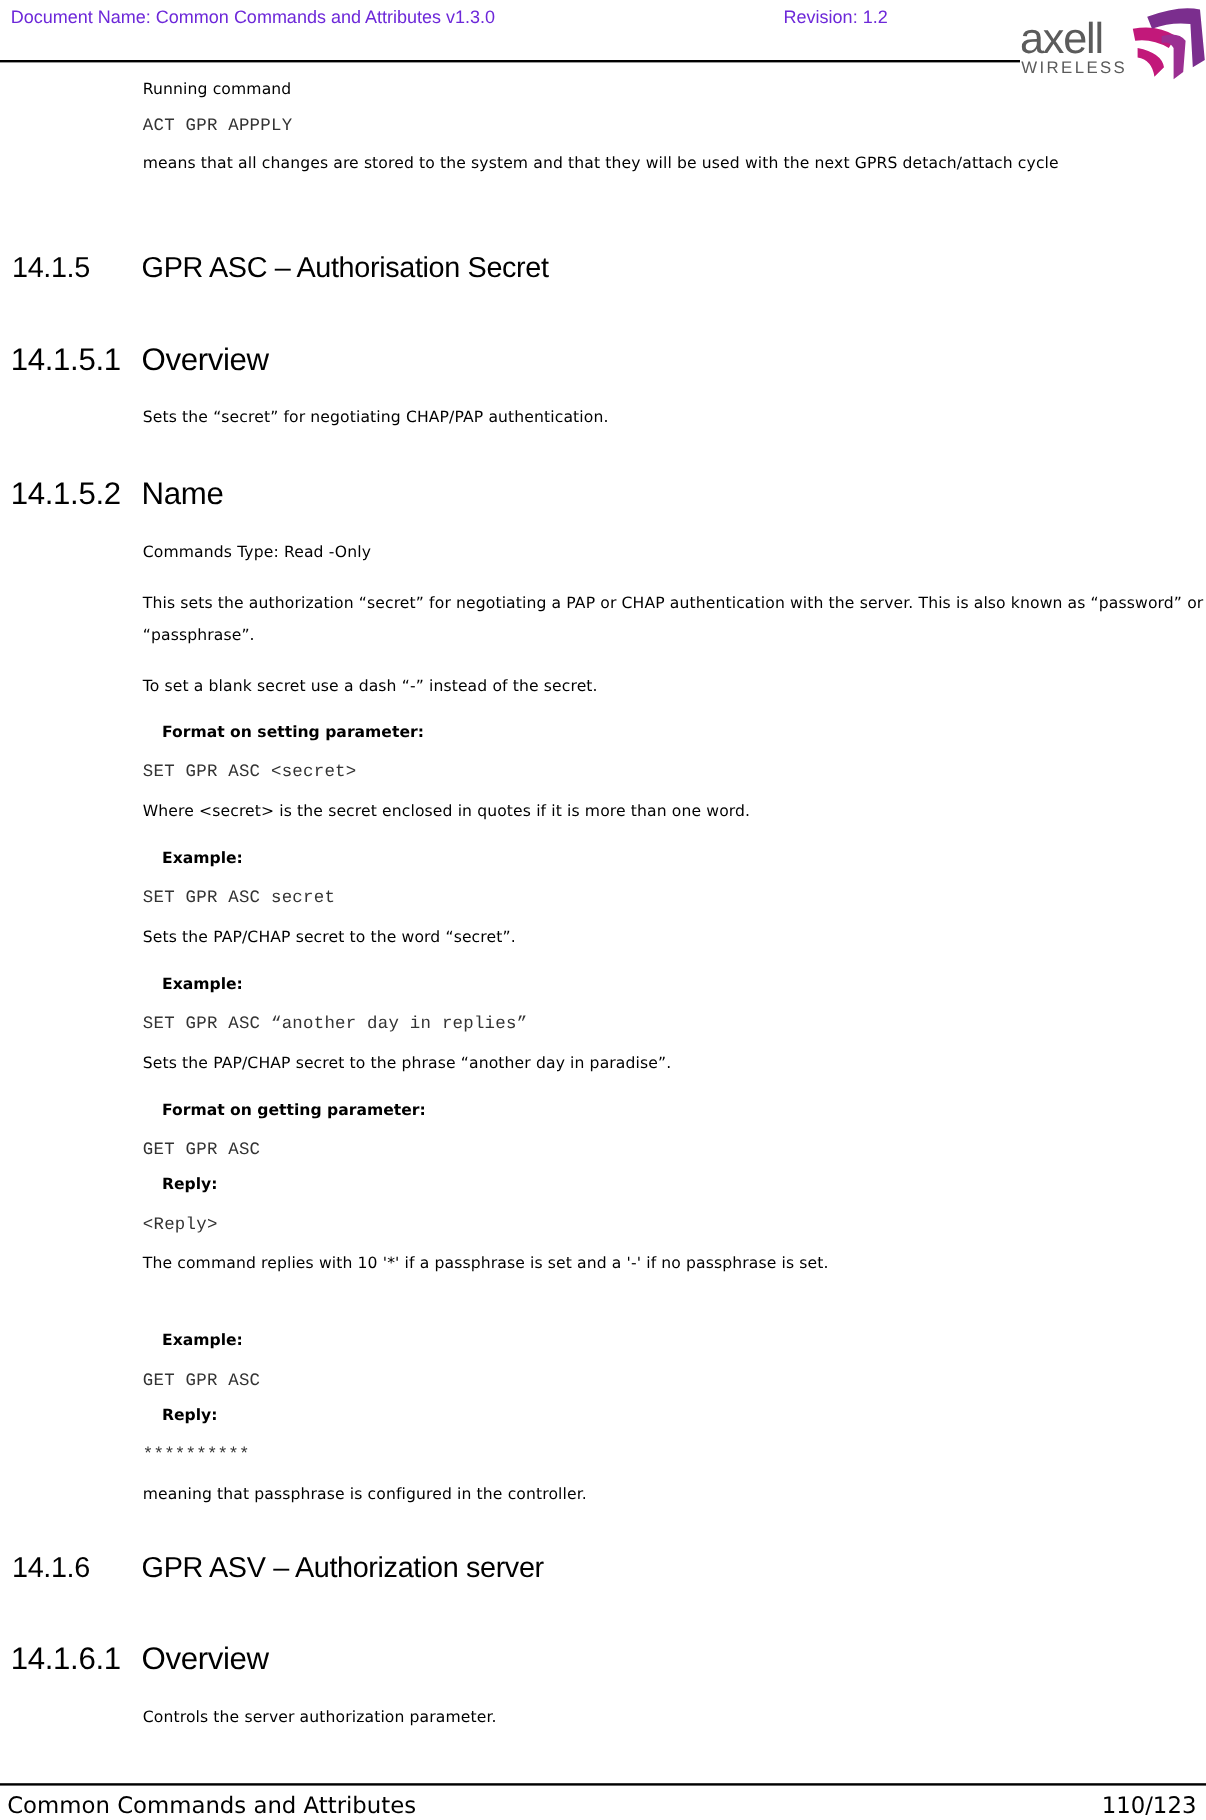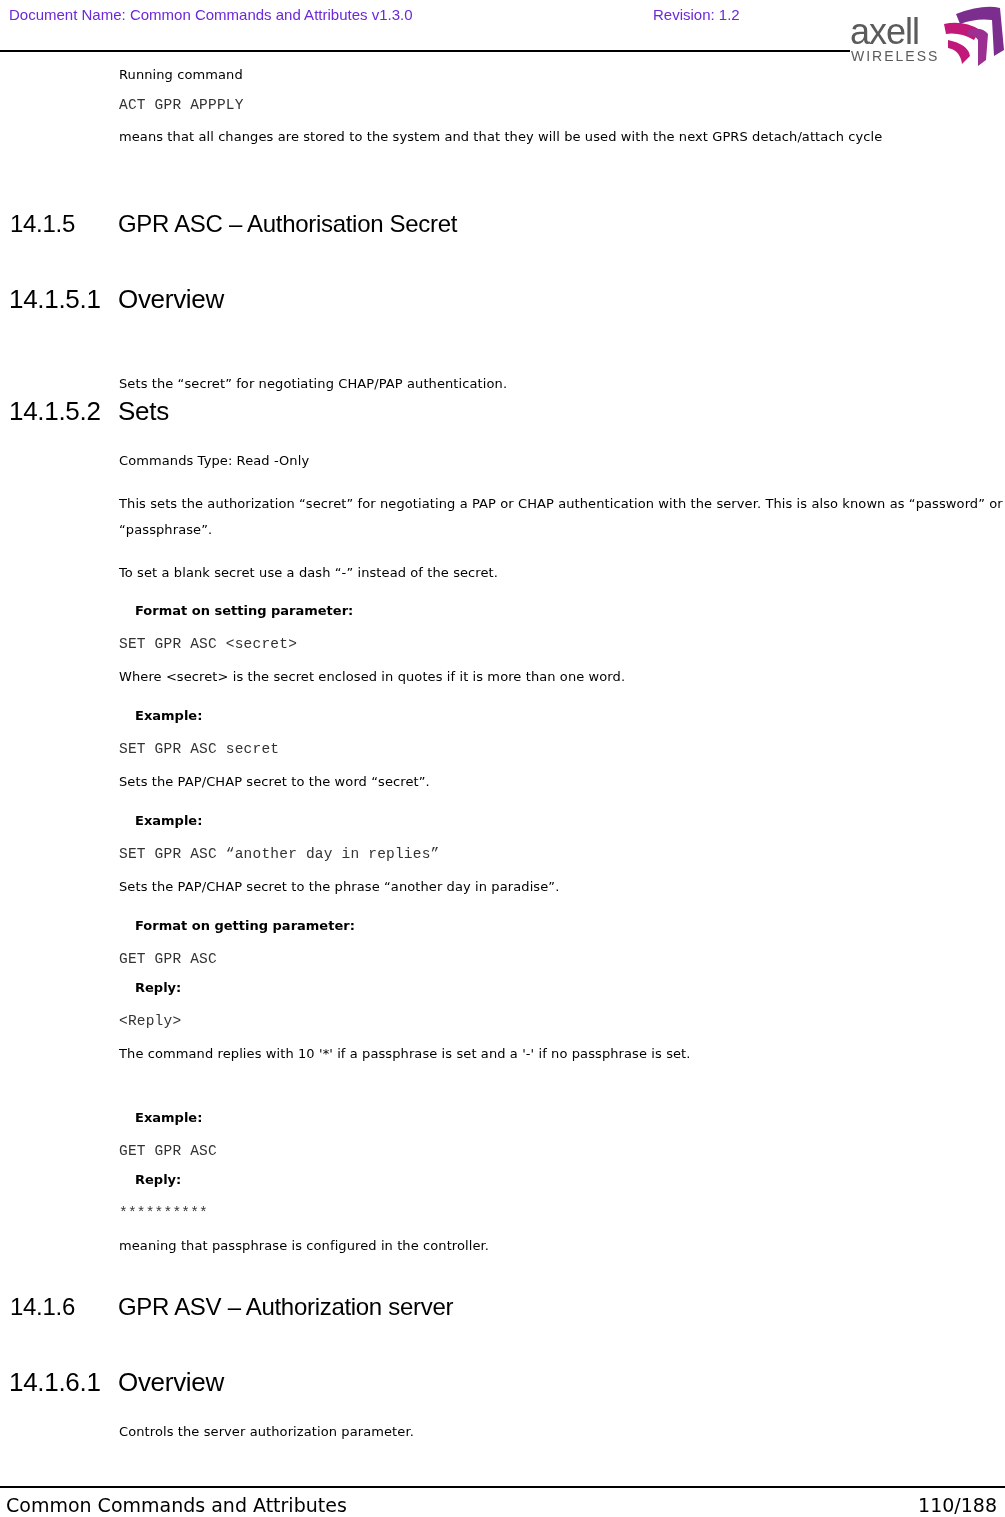--- a/index.html
+++ b/index.html
@@ -59,24 +59,24 @@
 <div class="abs mono" style="top:97px;">ACT GPR APPPLY</div>
 <div class="abs body-text wrap" style="top:124px;">means that all changes are stored to the system and that they will be used with the next GPRS detach/attach cycle</div>
 
 <div class="abs h2" style="top:210px;">
   <span class="num">14.1.5</span><span>GPR ASC – Authorisation Secret</span>
 </div>
 
 <div class="abs h3" style="top:284px;">
   <span class="num">14.1.5.1</span><span>Overview</span>
 </div>
-<div class="abs body-text" style="top:336px;margin-top:35px;">Sets the “secret” for negotiating CHAP/PAP authentication.</div>
+<div class="abs body-text" style="top:336px;">Sets the “secret” for negotiating CHAP/PAP authentication.</div>
 
 <div class="abs h3" style="top:396px;">
-  <span class="num">14.1.5.2</span><span>Sets</span>
+  <span class="num">14.1.5.2</span><span>Name</span>
 </div>
 <div class="abs body-text" style="top:448px;">Commands Type: Read -Only</div>
 <div class="abs body-text wrap" style="top:491px;">This sets the authorization “secret” for negotiating a PAP or CHAP authentication with the server. This is also known as “password” or “passphrase”.</div>
 <div class="abs body-text" style="top:560px;">To set a blank secret use a dash “-” instead of the secret.</div>
 
 <div class="abs bold" style="top:603px;">Format on setting parameter:</div>
 <div class="abs mono" style="top:636px;">SET GPR ASC &lt;secret&gt;</div>
 <div class="abs body-text" style="top:664px;">Where &lt;secret&gt; is the secret enclosed in quotes if it is more than one word.</div>
 
 <div class="abs bold" style="top:708px;">Example:</div>
@@ -103,14 +103,14 @@
   <span class="num">14.1.6</span><span>GPR ASV – Authorization server</span>
 </div>
 <div class="abs h3" style="top:1367px;">
   <span class="num">14.1.6.1</span><span>Overview</span>
 </div>
 <div class="abs body-text" style="top:1419px;">Controls the server authorization parameter.</div>
 
 <div>
   <div class="footer-rule"></div>
   <span id="footer-title" class="footer-text">Common Commands and Attributes</span>
-  <span id="footer-page" class="footer-text">110/188</span>
+  <span id="footer-page" class="footer-text">110/123</span>
 </div>
 
 </body></html>

